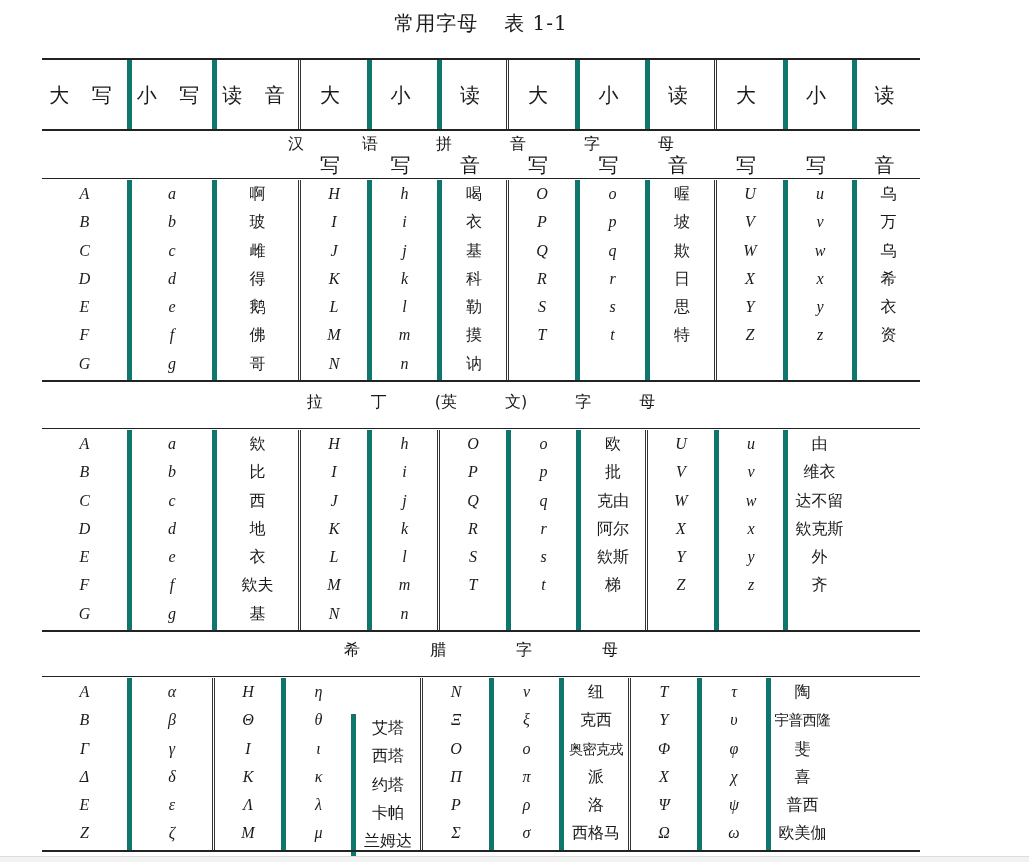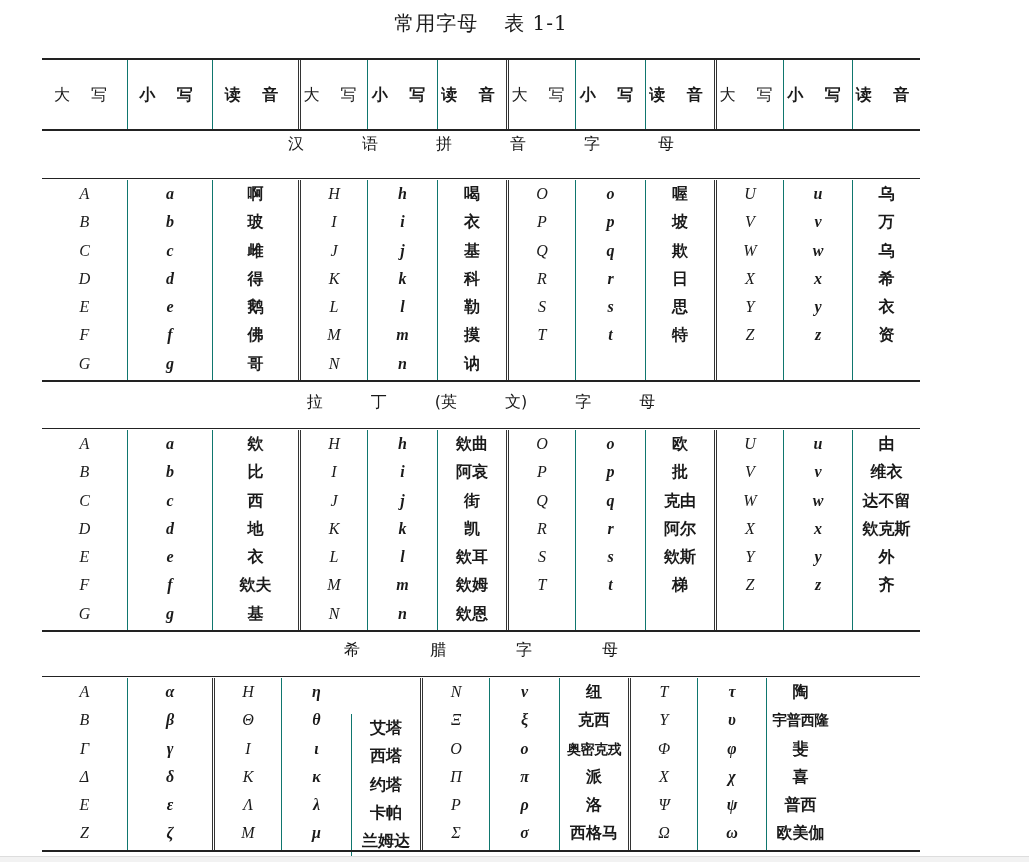--- a/index.html
+++ b/index.html
@@ -6,23 +6,23 @@
   body { width:1029px; height:862px; position:relative; overflow:hidden;
          font-family:"DejaVu Serif","Liberation Serif",serif; color:#1a1a1a; }
   .title { position:absolute; left:0; top:10px; width:962px; text-align:center;
            font-size:20px; letter-spacing:1px; }
   .title .t2 { margin-left:26px; }
   .tbl { position:absolute; left:42px; top:58px; width:878px; }
   .hline { position:absolute; left:0; width:878px; height:0; border-top:2px solid #222; }
   .hline.thin { border-top-width:1.5px; }
   .row { position:absolute; left:0; width:878px; display:flex; }
   .cell { position:relative; box-sizing:border-box; text-align:center; }
-  .vborder { border-left:1px solid #0f766e;font-weight:bold; }
+  .vborder { border-left:5px solid #0f766e; }
   .vdouble { border-left:3px double #333; }
-  .hdr .cell { height:70px; line-height:70px; font-size:16px; letter-spacing:8px; font-family:"DejaVu Sans","Liberation Sans",sans-serif; }
+  .hdr .cell { height:70px; line-height:70px; font-size:20px; letter-spacing:8px; font-family:"DejaVu Sans","Liberation Sans",sans-serif; }
   .section-title { position:absolute; left:0; width:878px; text-align:center; font-size:16px;
                    font-family:"DejaVu Sans","Liberation Sans",sans-serif; word-spacing:0; }
   .section-title span { display:inline-block; }
   .body-block { position:absolute; left:0; width:878px; display:flex; }
   .col { box-sizing:border-box; }
   .col .v { height:28.3px; line-height:28.3px; text-align:center; font-size:16px; }
   .it { font-style:italic; font-family:"Liberation Serif","DejaVu Serif",serif; }
   .cn { font-family:"DejaVu Sans","Liberation Sans",sans-serif; font-size:15px; }
   .bottom-strip { position:absolute; left:0; top:856px; width:1029px; height:6px; background:#f2f2f2; border-top:1px solid #ddd; }
 </style>
@@ -199,29 +199,20 @@
       </div>
       <div class="col vborder" style="width: 70px; height: 200.1px;">
         <div class="v it">h</div>
         <div class="v it">i</div>
         <div class="v it">j</div>
         <div class="v it">k</div>
         <div class="v it">l</div>
         <div class="v it">m</div>
         <div class="v it">n</div>
       </div>
-      <div class="col vborder" style="width: 69px; height: 200.1px;">
-        <div class="v cn">欸曲</div>
-        <div class="v cn">阿哀</div>
-        <div class="v cn">街</div>
-        <div class="v cn">凯</div>
-        <div class="v cn">欸耳</div>
-        <div class="v cn">欸姆</div>
-        <div class="v cn">欸恩</div>
-      </div>
       <div class="col vdouble" style="width: 69px; height: 200.1px;">
         <div class="v it">O</div>
         <div class="v it">P</div>
         <div class="v it">Q</div>
         <div class="v it">R</div>
         <div class="v it">S</div>
         <div class="v it">T</div>
       </div>
       <div class="col vborder" style="width: 70px; height: 200.1px;">
         <div class="v it">o</div>

